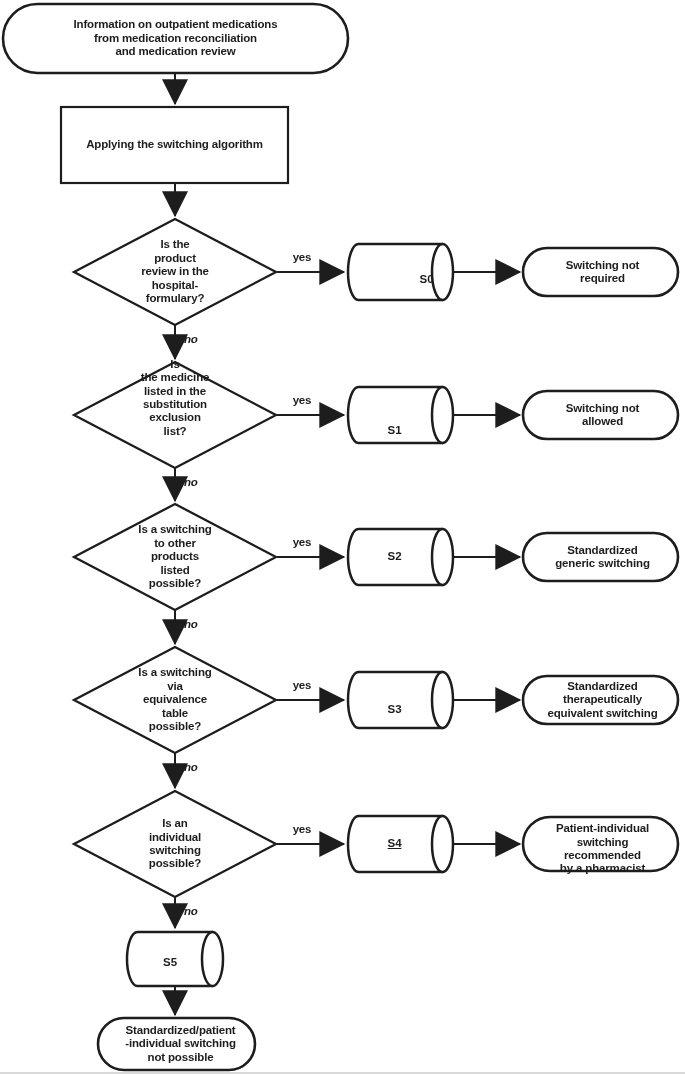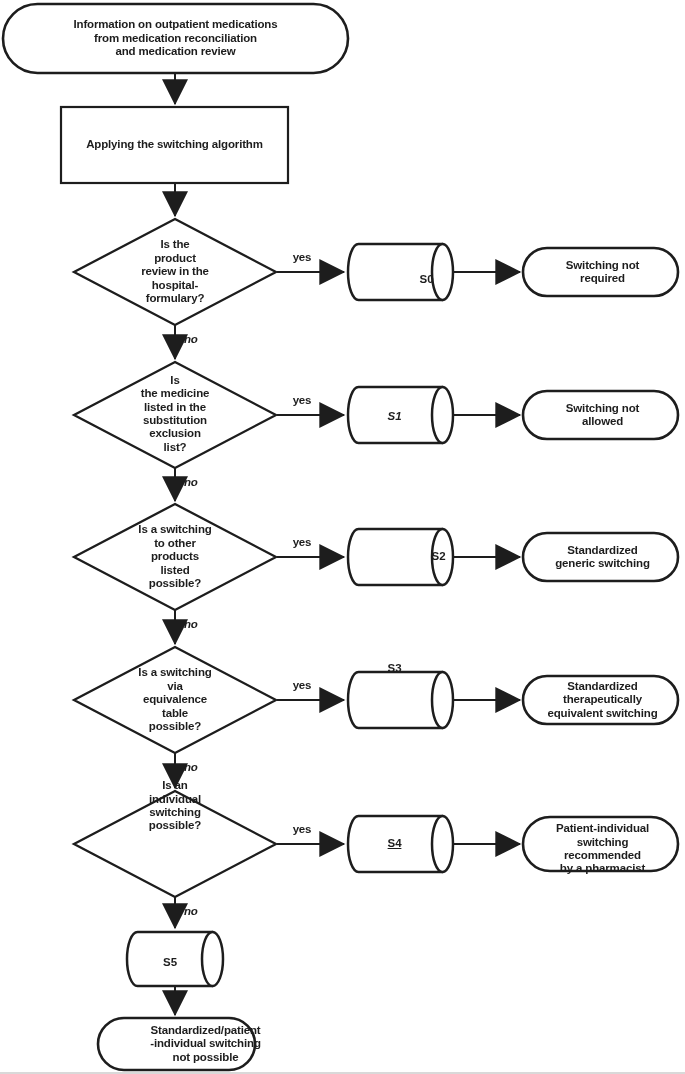--- a/index.html
+++ b/index.html
@@ -81,71 +81,71 @@
   <div class="lbl" style="left:28px;top:10px;width:295px;height:57px;">Information on outpatient medications
 from medication reconciliation
 and medication review</div>
   <div class="lbl" style="left:66px;top:110px;width:217px;height:70px;">Applying the switching algorithm</div>
 
   <div class="lbl" style="left:95px;top:222px;width:160px;height:100px;">Is the
 product
 review in the
 hospital-
 formulary?</div>
-  <div class="lbl" style="left:95px;top:364px;width:160px;height:100px;">Is
+  <div class="lbl" style="left:95px;top:348px;width:160px;height:100px;">Is
 the medicine
 listed in the
 substitution
 exclusion
 list?</div>
   <div class="lbl" style="left:95px;top:507px;width:160px;height:100px;">Is a switching
 to other
 products
 listed
 possible?</div>
   <div class="lbl" style="left:95px;top:650px;width:160px;height:100px;">Is a switching
 via
 equivalence
 table
 possible?</div>
-  <div class="lbl" style="left:95px;top:756px;width:160px;height:100px;">Is an
+  <div class="lbl" style="left:95px;top:794px;width:160px;height:100px;">Is an
 individual
 switching
 possible?</div>
 
   <div class="lbl" style="left:283px;top:251px;width:38px;height:14px;">yes</div>
   <div class="lbl" style="left:283px;top:394px;width:38px;height:14px;">yes</div>
   <div class="lbl" style="left:283px;top:536px;width:38px;height:14px;">yes</div>
   <div class="lbl" style="left:283px;top:679px;width:38px;height:14px;">yes</div>
   <div class="lbl" style="left:283px;top:823px;width:38px;height:14px;">yes</div>
 
   <div class="lbl tagL" style="left:184px;top:333px;width:40px;height:14px;">no</div>
   <div class="lbl tagL" style="left:184px;top:476px;width:40px;height:14px;">no</div>
   <div class="lbl tagL" style="left:184px;top:618px;width:40px;height:14px;">no</div>
   <div class="lbl tagL" style="left:184px;top:761px;width:40px;height:14px;">no</div>
   <div class="lbl tagL" style="left:184px;top:905px;width:40px;height:14px;">no</div>
 
   <div class="lbl" style="left:347px;top:245px;width:95px;height:69px;margin-left:32px;">S0</div>
-  <div class="lbl" style="left:347px;top:390px;width:95px;height:54px;font-style:italic;">S1</div>
-  <div class="lbl" style="left:347px;top:530px;width:95px;height:54px;padding-left:44px;">S2</div>
-  <div class="lbl" style="left:347px;top:649px;width:95px;height:40px;">S3</div>
+  <div class="lbl" style="left:347px;top:404px;width:95px;height:54px;">S1</div>
+  <div class="lbl" style="left:347px;top:530px;width:95px;height:54px;">S2</div>
+  <div class="lbl" style="left:347px;top:690px;width:95px;height:40px;">S3</div>
   <div class="lbl" style="left:347px;top:817px;width:95px;height:54px;text-decoration:underline;">S4</div>
   <div class="lbl" style="left:127px;top:932px;width:86px;height:62px;">S5</div>
 
   <div class="lbl" style="left:527px;top:247px;width:151px;height:50px;">Switching not
 required</div>
   <div class="lbl" style="left:527px;top:390px;width:151px;height:50px;">Switching not
 allowed</div>
   <div class="lbl" style="left:527px;top:532px;width:151px;height:50px;">Standardized
 generic switching</div>
   <div class="lbl" style="left:527px;top:675px;width:151px;height:50px;">Standardized
 therapeutically
 equivalent switching</div>
   <div class="lbl" style="left:527px;top:817px;width:151px;height:64px;">Patient-individual
 switching
 recommended
 by a pharmacist</div>
-  <div class="lbl" style="left:117px;top:1019px;width:177px;height:50px;">Standardized/patient
+  <div class="lbl" style="left:92px;top:1019px;width:177px;height:50px;">Standardized/patient
 -individual switching
 not possible</div>
 
   <div class="bottom-edge"></div>
 </div>
 
 </body></html>

